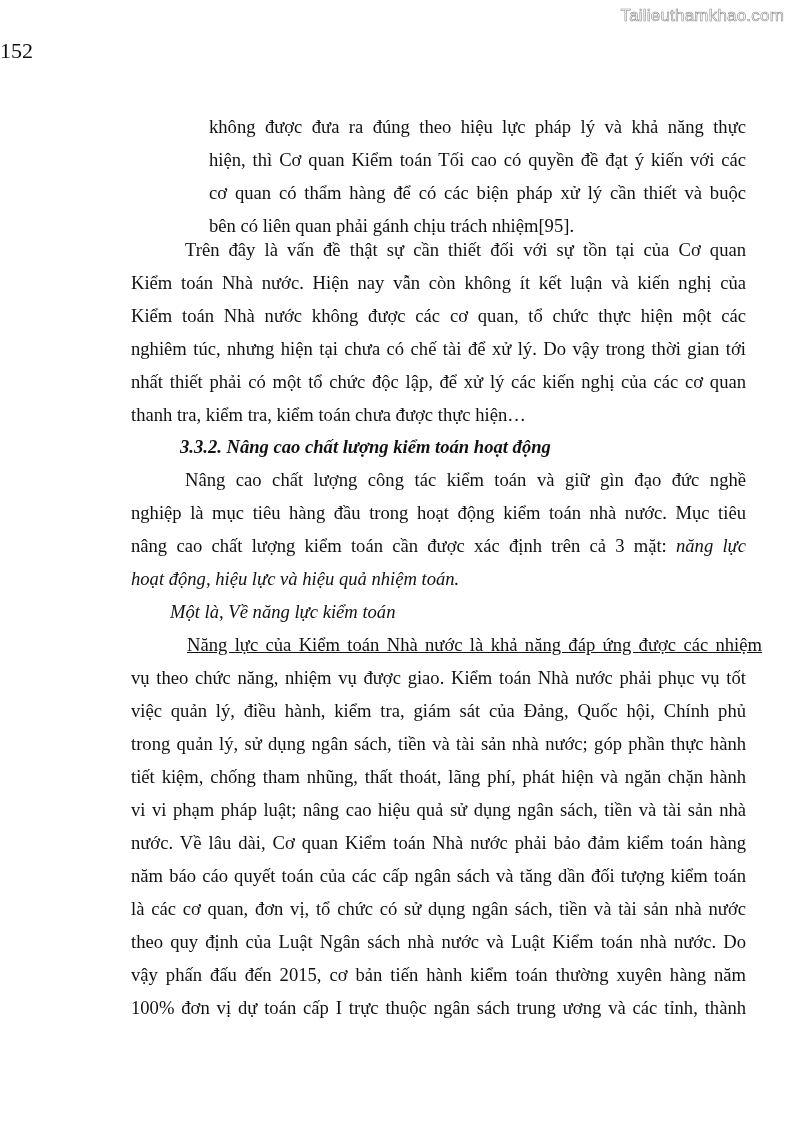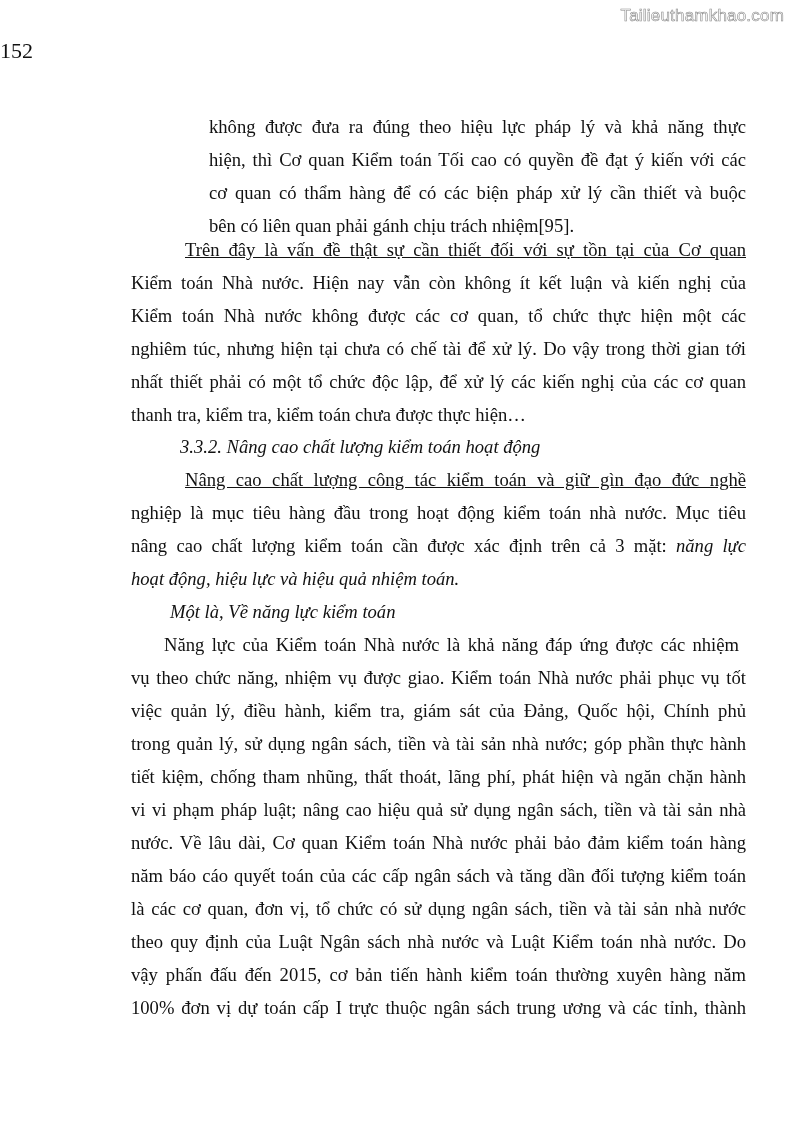--- a/index.html
+++ b/index.html
@@ -49,32 +49,32 @@
       width: 537px;
       margin-top: 8px;
     }
     .body {
       left: 131px;
       width: 615px;
     }
     .body.indent {
       left: 185px;
       width: 561px;
-      text-decoration: underline;
     }
     .body.indent-sm {
-      left: 164px;
+      left: 187px;
       width: 575px;
+      text-decoration: underline;
     }
     .heading {
       position: absolute;
       left: 180px;
       font-size: 18.6px;
       line-height: 33px;
-      font-weight: normal;
+      font-weight: bold;
       font-style: italic;
       white-space: nowrap;
     }
     .subheading {
       position: absolute;
       left: 170px;
       font-size: 18.6px;
       line-height: 33px;
       font-style: italic;
       white-space: nowrap;

